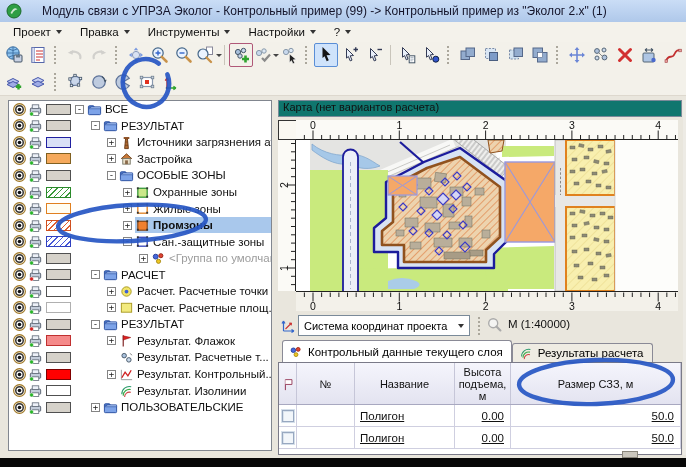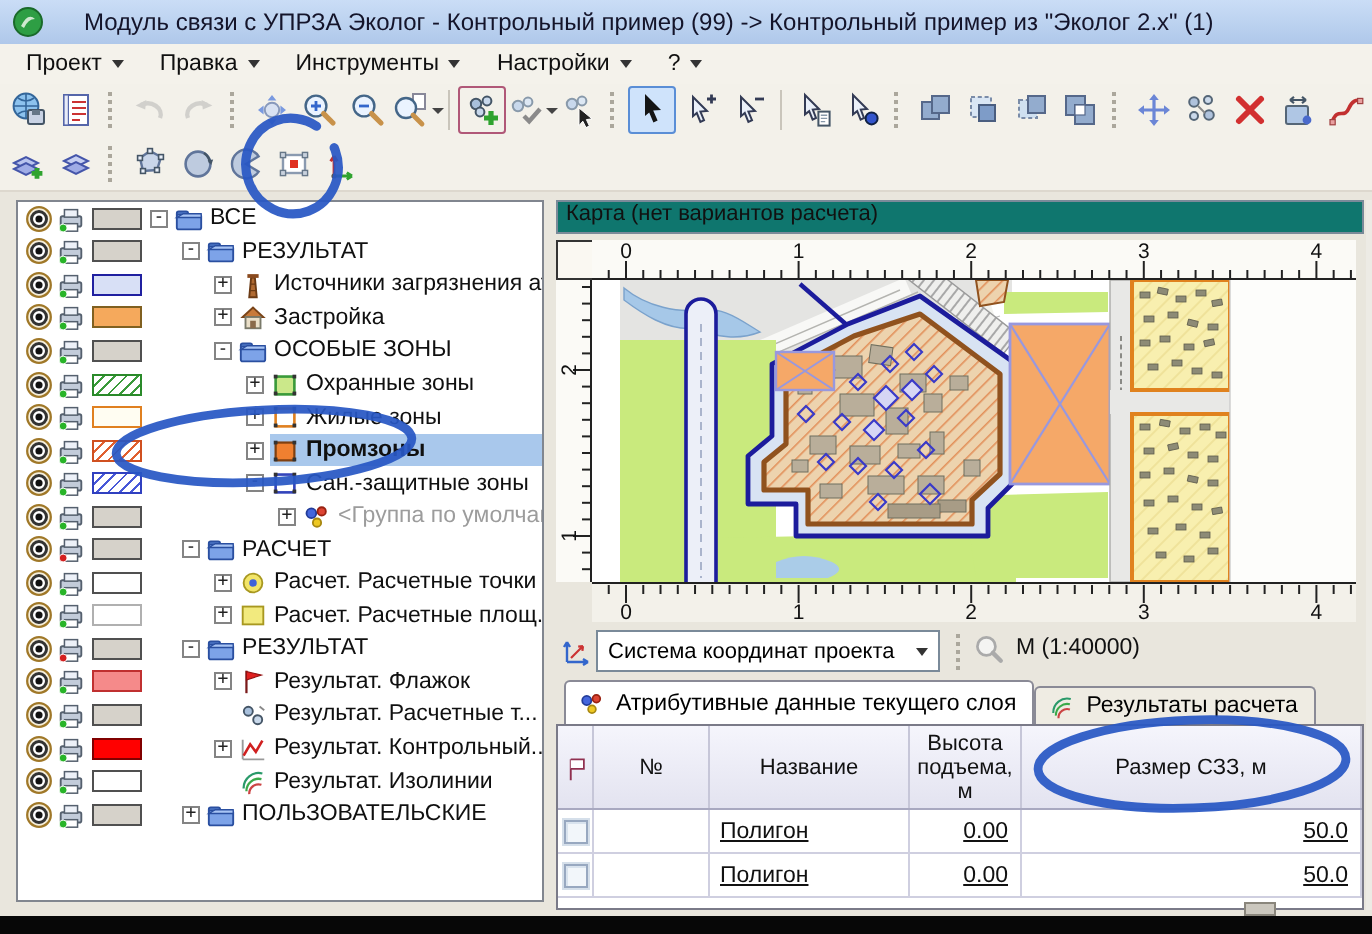--- a/index.html
+++ b/index.html
@@ -1383,21 +1383,21 @@
 
   <div id="tabs">
     <div class="tab active">
       <span class="icon">
           <svg width="14" height="14" viewBox="0 0 16 16">
             <circle cx="5" cy="6" r="2.6" fill="#4466DD" stroke="#223C99"></circle>
             <circle cx="10.5" cy="5" r="2.2" fill="#DD4433" stroke="#992211"></circle>
             <circle cx="8" cy="11" r="2.2" fill="#EEC822" stroke="#A88811"></circle>
           </svg>
         </span>
-      <span>Атрибутивные данные текущего слоя</span>
+      <span>Контрольный данные текущего слоя</span>
     </div>
     <div class="tab">
       <span class="icon">
           <svg width="14" height="14" viewBox="0 0 16 16">
             <path d="M3 12 a8 8 0 0 1 10 -8" fill="none" stroke="#2A9A6A" stroke-width="1.2"></path>
             <path d="M4.5 13.5 a6.5 6.5 0 0 1 8 -6.5" fill="none" stroke="#3BAA4A" stroke-width="1.2"></path>
             <path d="M6 15 a5 5 0 0 1 6.5 -5" fill="none" stroke="#CC4444" stroke-width="1.2"></path>
           </svg>
         </span>
       <span>Результаты расчета</span>

